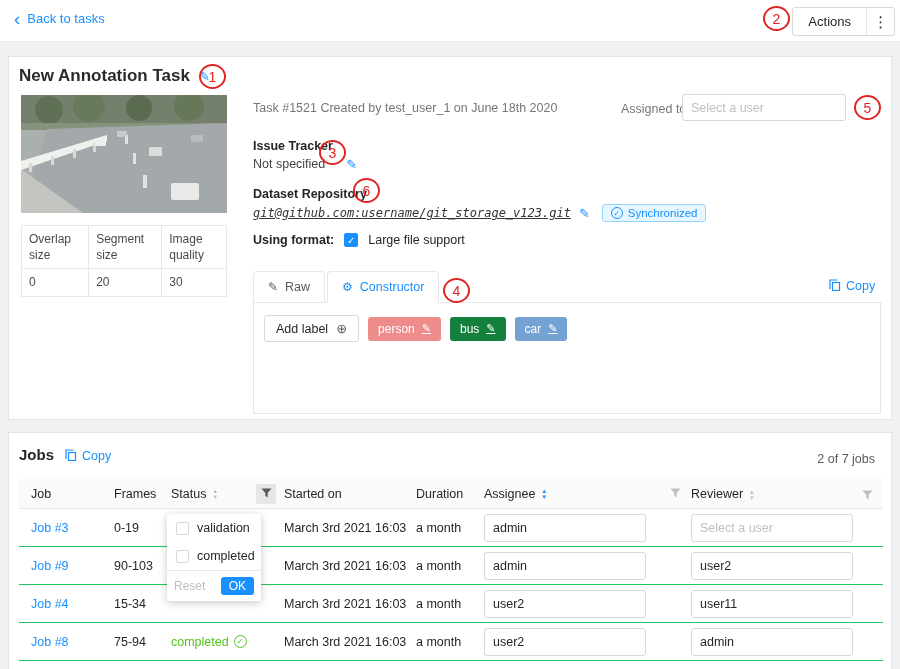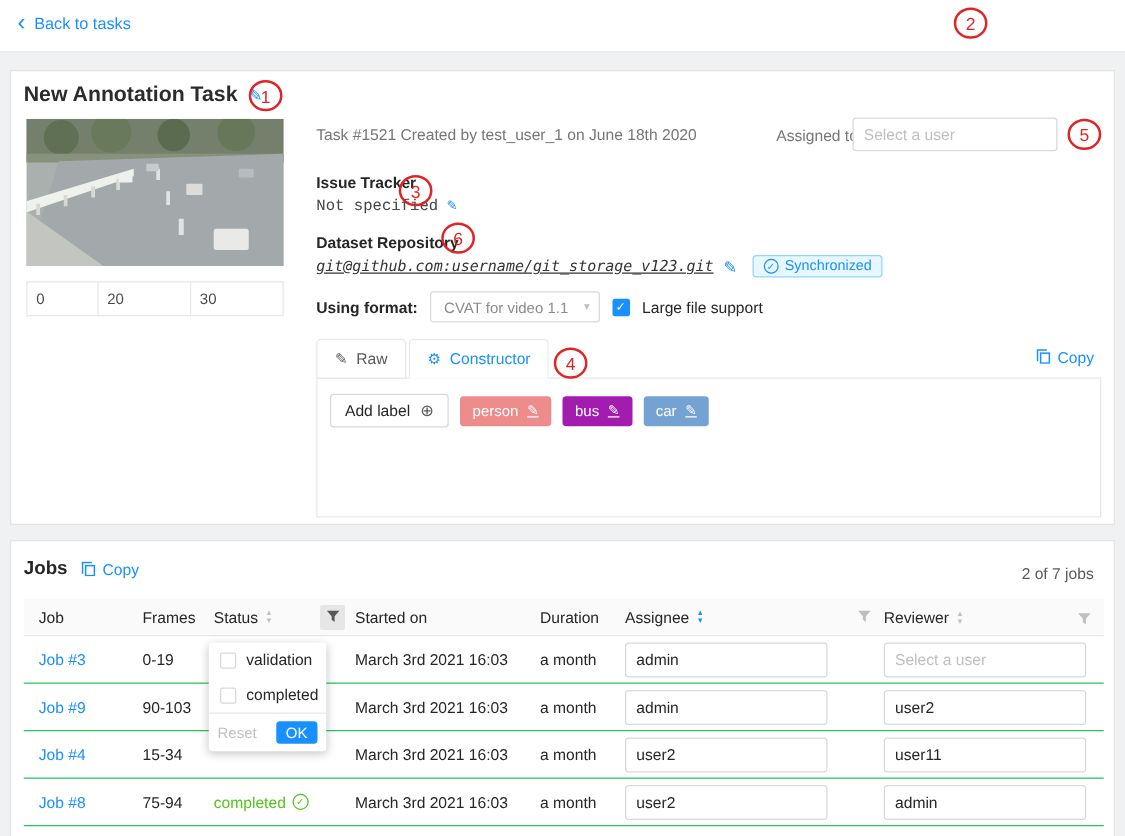--- a/index.html
+++ b/index.html
@@ -47,21 +47,21 @@
   .params { position: absolute; left: 12px; top: 168px; width: 206px; }
   .params table { width: 100%; border-collapse: collapse; font-size: 12px; color: #4a4a4a; }
   .params th, .params td { border: 1px solid #e8e8e8; padding: 5px 7px; text-align: left; font-weight: 400; vertical-align: top; line-height: 1.35; }
 
   .meta { position: absolute; left: 244px; top: 44px; color: #767676; font-size: 12.5px; }
   .assigned-label { position: absolute; left: 612px; top: 45px; color: #767676; font-size: 12.5px; }
   .input { border: 1px solid #d9d9d9; border-radius: 3px; padding: 0 8px; font-size: 12.5px; color: #262626; background: #fff; }
   .assignee-input { position: absolute; left: 673px; top: 37px; width: 164px; height: 27px; }
 
   .issue-label { position: absolute; left: 244px; top: 82px; font-weight: 700; font-size: 12.5px; text-align: right; }
-  .issue-value { position: absolute; left: 244px; top: 100px; font-size: 12.5px; color: #444; display: flex; gap: 7px; align-items: center; font-family: Liberation Mono, monospace; }
+  .issue-value { position: absolute; left: 244px; top: 100px; font-size: 12.5px; color: #444; display: flex; gap: 21px; align-items: flex-start; }
   .dataset-label { position: absolute; left: 244px; top: 130px; font-weight: 700; font-size: 12.5px; }
   .repo-row { position: absolute; left: 244px; top: 147px; display: flex; gap: 8px; align-items: center; }
   .repo-value { font-family: "DejaVu Sans Mono", monospace; font-style: italic; text-decoration: underline; font-size: 12px; color: #333; }
   .sync-badge { display: flex; gap: 5px; align-items: center; background: #e6f7ff; border: 1px solid #91d5ff; color: #1890ff; border-radius: 3px; padding: 2px 8px; font-size: 11.5px; margin-left: 4px; }
   .check-circle { width: 12px; height: 12px; border: 1px solid #1890ff; border-radius: 50%; display: flex; align-items: center; justify-content: center; font-size: 8px; color: #1890ff; }
 
   .format-row { position: absolute; left: 244px; top: 176px; display: flex; gap: 10px; align-items: center; }
   .format-label { font-weight: 700; font-size: 12.5px; }
   .format-select { position: relative; border: 1px solid #d9d9d9; border-radius: 3px; height: 25px; padding: 0 24px 0 10px; display: flex; align-items: center; font-size: 12px; color: #8c8c8c; background: #fff; cursor: pointer; }
   .select-caret { position: absolute; right: 7px; top: 6px; color: #bfbfbf; font-size: 9px; }
@@ -86,21 +86,21 @@
   .jobs-copy { position: absolute; left: 56px; top: 16px; }
   .jobs-count { position: absolute; right: 16px; top: 19px; color: #595959; font-size: 12.5px; }
   .jobs-table { position: absolute; left: 10px; top: 46px; width: 864px; }
   .jt-header { display: flex; height: 30px; background: #fafafa; border-bottom: 1px solid #e8e8e8; align-items: center; font-size: 12.5px; }
   .jt-row { display: flex; height: 38px; align-items: center; border-bottom: 1px solid #22c55e; font-size: 12.5px; }
   .jt-cell { display: flex; align-items: center; }
   .c-job { width: 95px; padding-left: 12px; }
   .c-frames { width: 57px; }
   .c-status { width: 113px; gap: 4px; }
   .c-started { width: 132px; }
-  .c-duration { width: 68px; margin-left: 16px; }
+  .c-duration { width: 68px; }
   .c-assignee { width: 207px; gap: 4px; }
   .c-reviewer { flex: 1; gap: 4px; align-items: flex-end; }
   .job-link { color: #1890ff; cursor: pointer; text-decoration: none; }
   .sorter { display: flex; flex-direction: column; font-size: 7px; line-height: 6px; color: #bfbfbf; margin-left: 3px; cursor: pointer; }
   .sorter.active { color: #1890ff; }
   .funnel { margin-left: auto; margin-right: 10px; display: flex; align-items: center; cursor: pointer; }
   .funnel-box { margin-left: auto; margin-right: 8px; width: 20px; height: 20px; display: flex; align-items: center; justify-content: center; background: #e6e6e6; border-radius: 2px; cursor: pointer; }
   .status-completed { color: #52c41a; display: flex; gap: 5px; align-items: center; }
   .completed-icon { width: 13px; height: 13px; border: 1px solid #52c41a; border-radius: 50%; font-size: 8px; color: #52c41a; display: flex; align-items: center; justify-content: center; }
   .cell-input { width: 162px; height: 28px; }
@@ -117,20 +117,24 @@
 <body>
 
 <div class="topbar">
   <div class="back-link">
     <span class="back-chev">‹</span>
     <span>Back to tasks</span>
   </div>
   <div class="callout" style="left:763px; top:6px;">
       <span>2</span>
     </div>
+  <div class="actions-btn">
+    <span class="actions-label">Actions</span>
+    <span class="actions-dots">⋮</span>
+  </div>
 </div>
 
 <div class="card task-card">
 
   <div class="task-title-row">
     <span class="task-title">New Annotation Task</span>
     <span class="pencil">✎</span>
   </div>
   <div class="callout" style="left:190px; top:7px;">
       <span>1</span>
@@ -163,20 +167,25 @@
       <rect x="128" y="52" width="13" height="9" rx="1" fill="#dcdcda"></rect>
       <rect x="96" y="36" width="10" height="6" rx="1" fill="#c8cbce"></rect>
       <rect x="74" y="44" width="11" height="7" rx="1" fill="#eef0ee"></rect>
       <rect x="170" y="40" width="12" height="7" rx="1" fill="#b8bcc0"></rect>
     </svg>
   </div>
 
   <div class="params">
     <table>
       <tbody>
+          <tr>
+        <th>Overlap size</th>
+        <th>Segment size</th>
+        <th>Image quality</th>
+      </tr>
       <tr>
         <td>0</td>
         <td>20</td>
         <td>30</td>
       </tr>
     </tbody>
       </table>
   </div>
 
   <div class="meta">Task #1521 Created by test_user_1 on June 18th 2020</div>
@@ -204,24 +213,20 @@
     <span class="repo-value">git@github.com:username/git_storage_v123.git</span>
     <span class="pencil">✎</span>
     <span class="sync-badge">
       <span class="check-circle">✓</span>
       <span>Synchronized</span>
     </span>
   </div>
 
   <div class="format-row">
     <span class="format-label">Using format:</span>
-    <span class="format-select">
-      <span>CVAT for video 1.1</span>
-      <span class="select-caret">▾</span>
-    </span>
     <span class="checkbox">✓</span>
     <span class="large-file-label">Large file support</span>
   </div>
 
   <div class="tabs-row">
     <div class="tab">
       <span class="tab-icon">✎</span>
       <span>Raw</span>
     </div>
     <div class="tab active">
@@ -244,21 +249,21 @@
   <div class="labels-box">
     <div class="labels-row">
       <div class="add-label-btn">
         <span>Add label</span>
         <span class="plus-icon">⊕</span>
       </div>
       <div class="tag" style="background-color: rgb(238, 140, 140);">
         <span>person</span>
         <span class="pencil">✎</span>
       </div>
-      <div class="tag" style="background-color: #a21caf; text-align: right;">
+      <div class="tag" style="background-color: #15803d; text-align: right;">
         <span>bus</span>
         <span class="pencil">✎</span>
       </div>
       <div class="tag" style="background-color: rgb(116, 162, 211);">
         <span>car</span>
         <span class="pencil">✎</span>
       </div>
     </div>
   </div>
 </div>

